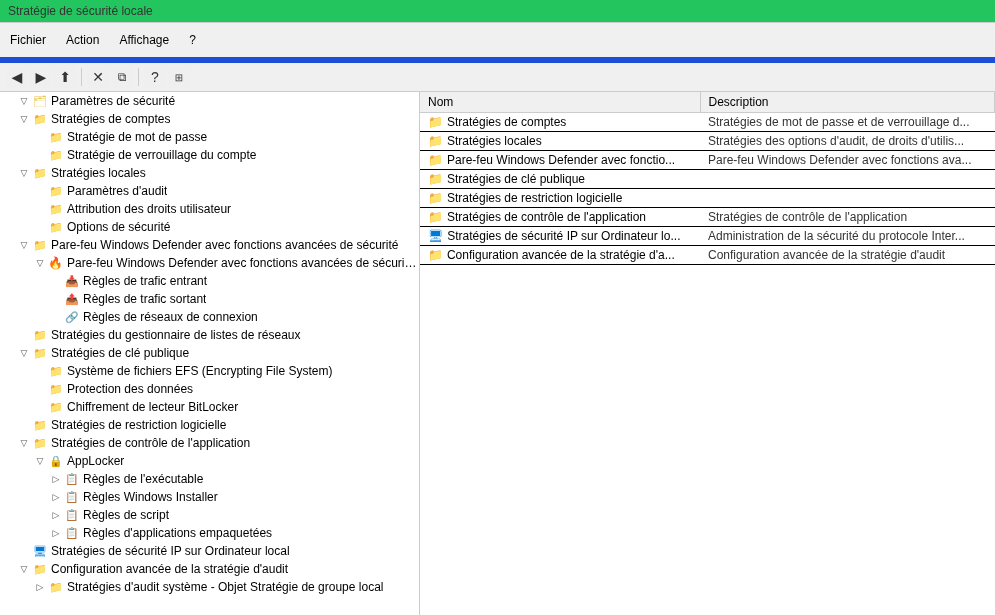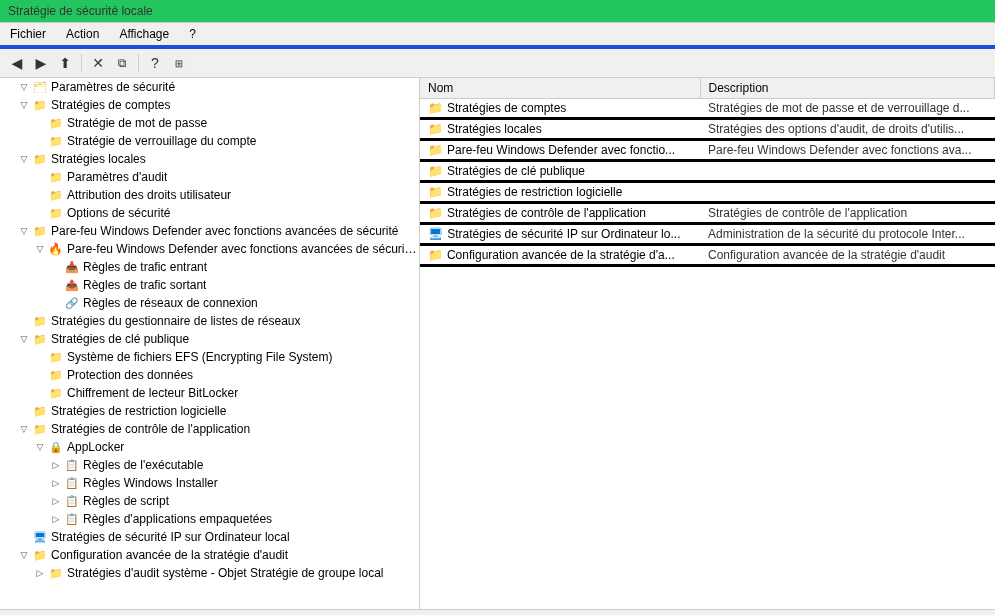--- a/index.html
+++ b/index.html
@@ -14,22 +14,22 @@
     .title-bar {
       background: #22c55e;
       padding: 4px 8px;
       font-size: 12px;
       border-bottom: 1px solid #ccc;
       color: #333;
     }
     .menu-bar {
       display: flex;
       background: #f0f0f0;
-      padding: 2px 4px;
-      border-bottom: 4px solid #1d4ed8;
+      padding: 8px 4px;
+      border-bottom: 6px solid #1d4ed8;
       gap: 8px;
     }
     .menu-item {
       padding: 2px 6px;
       cursor: pointer;
       font-size: 12px;
       color: #000;
     }
     .toolbar {
       display: flex;
@@ -128,21 +128,21 @@
       border-bottom: 1px solid #ccc;
       border-right: 1px solid #ccc;
       position: sticky;
       top: 0;
     }
     .right-table td {
       padding: 2px 8px;
       font-size: 12px;
       vertical-align: middle;
       height: 18px;
-      border-bottom: 3px solid #000000;
+      border-bottom: 1px solid #000000;
     }
     .right-table td.name-col {
       white-space: nowrap;
       overflow: hidden;
       text-overflow: ellipsis;
       max-width: 280px;
     }
     .right-table td.desc-col {
       white-space: nowrap;
       overflow: hidden;

